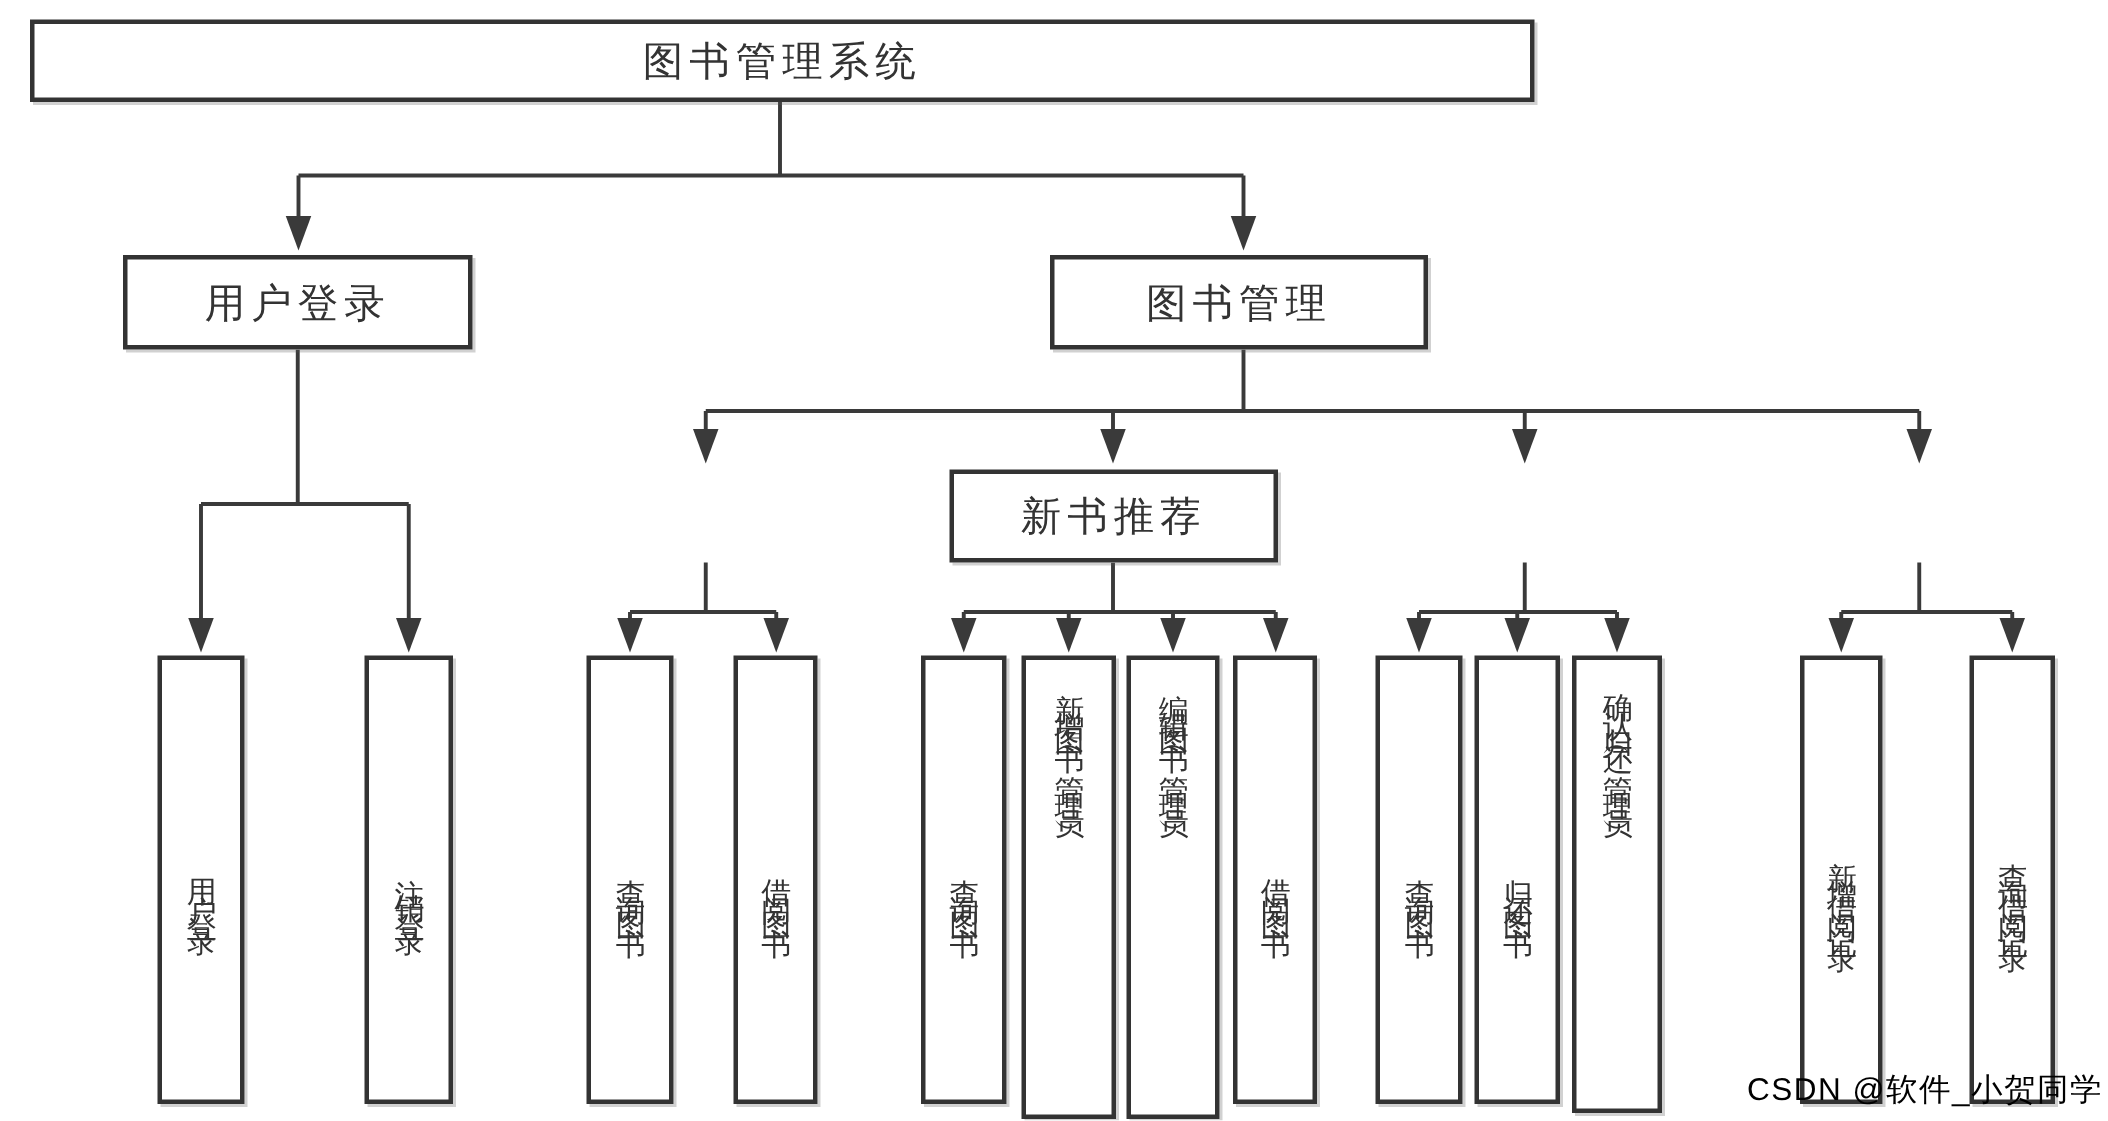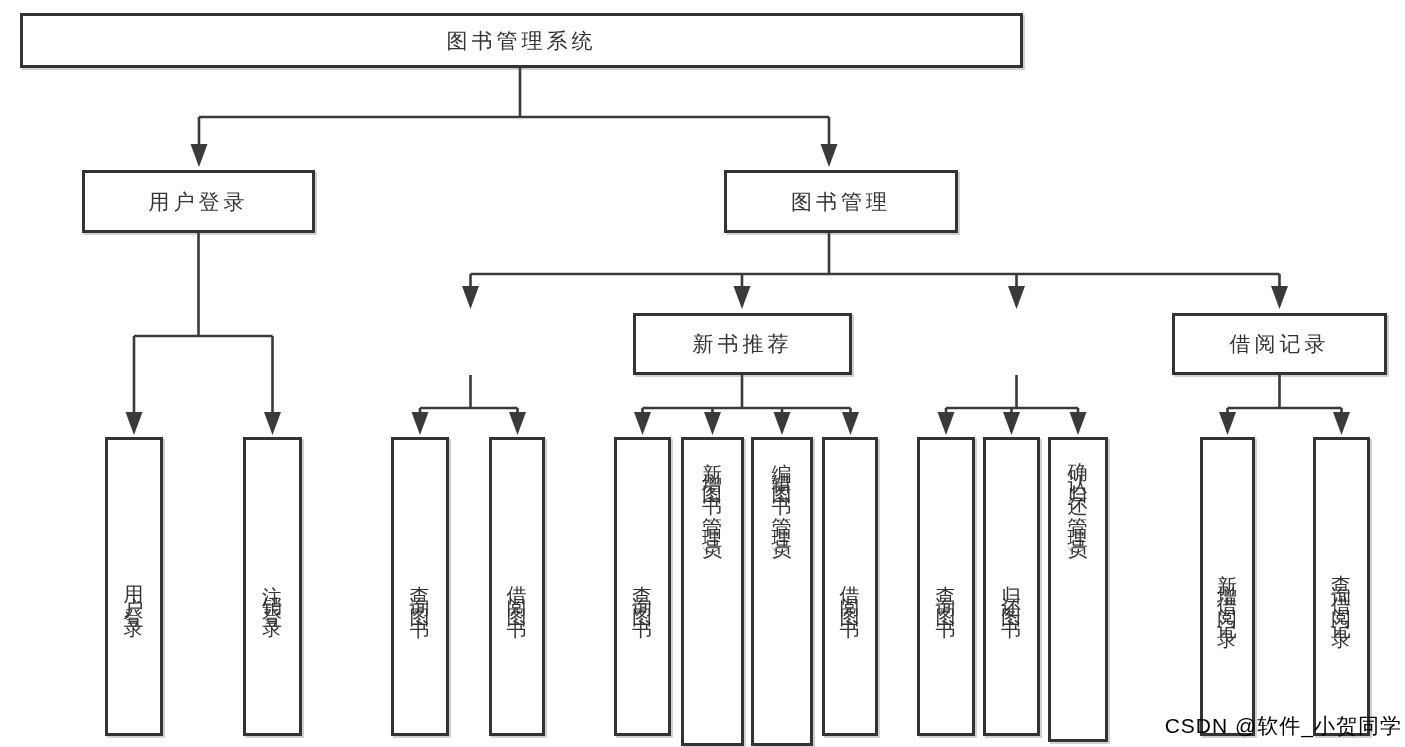--- a/index.html
+++ b/index.html
@@ -16,21 +16,21 @@
     background:#ffffff;
     border:3px solid #333333;
     box-sizing:border-box;
     display:flex;
     align-items:center;
     justify-content:center;
     box-shadow:2px 2px 0 rgba(90,90,90,0.28);
   }
   .box span{color:#333333;}
   .h span{
-    font-size:21px;
+    font-size:27px;
     letter-spacing:4px;
     white-space:nowrap;
   }
   .v span{
     writing-mode:vertical-rl;
     text-orientation:mixed;
     font-size:20px;
     line-height:1;
     letter-spacing:11px;
     margin-bottom:-11px;
@@ -92,29 +92,26 @@
     </g>
   </svg>
 
   <div class="box h" style="left:20px;top:13px;width:1003px;height:55px">
     <span>图书管理系统</span>
   </div>
 
   <div class="box h" style="left:82px;top:170px;width:233px;height:63px">
     <span>用户登录</span>
   </div>
-  <div class="box h" style="left:724px;top:170px;width:234px;height:63px">
+  <div class="box h" style="left:700px;top:170px;width:252px;height:63px">
     <span>图书管理</span>
   </div>
 
   <div class="box h" style="left:633px;top:313px;width:219px;height:62px">
     <span>新书推荐</span>
-  </div>
-  <div class="box h" style="left:1172px;top:313px;width:215px;height:62px">
-    <span>借阅记录</span>
   </div>
 
   <div class="box v" style="left:105px;top:437px;width:58px;height:299px">
     <span>用户登录</span>
   </div>
   <div class="box v" style="left:243px;top:437px;width:59px;height:299px">
     <span>注销登录</span>
   </div>
 
   <div class="box v" style="left:391px;top:437px;width:58px;height:299px">

